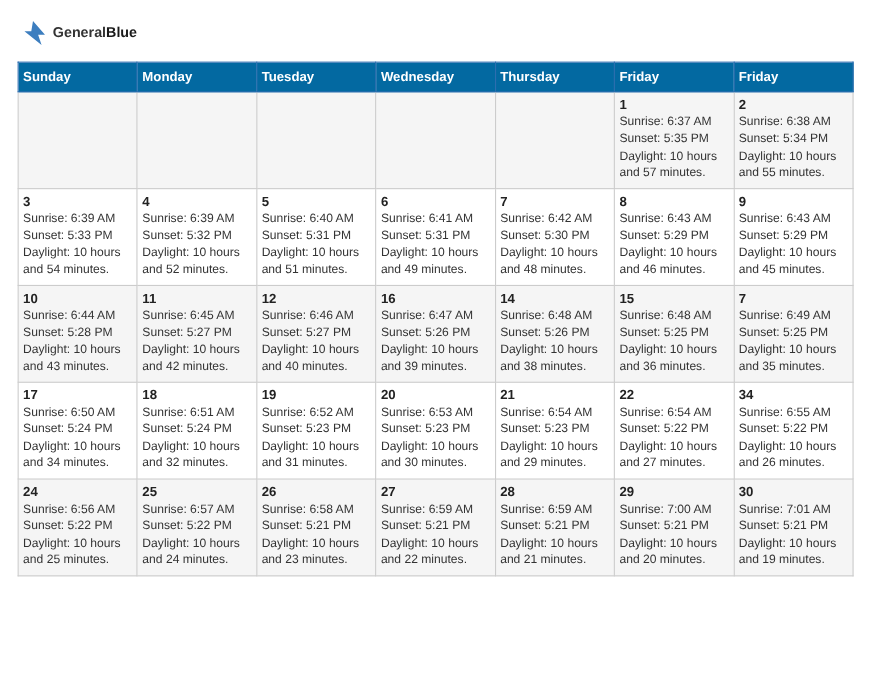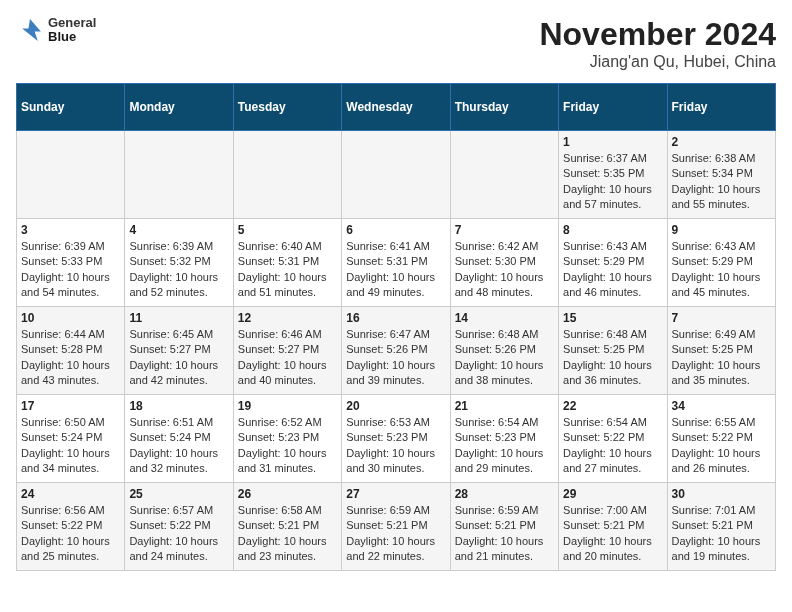--- a/index.html
+++ b/index.html
@@ -16,25 +16,26 @@
       align-items: flex-start;
       margin-bottom: 12px;
     }
     .logo {
       display: flex;
       align-items: center;
       gap: 4px;
     }
     .logo-text {
       display: flex;
-      flex-direction: column;
+      flex-direction: row;
       font-size: 13px;
       font-weight: bold;
       color: #1a1a1a;
       line-height: 1.1;
+      align-items: center;
     }
     .logo-text span:first-child { color: #333; }
     .logo-icon {
       width: 28px;
       height: 28px;
     }
     .title-block {
       text-align: right;
     }
     .month-title {
@@ -45,25 +46,25 @@
     .location {
       font-size: 16px;
       color: #444;
     }
     table {
       width: 100%;
       border-collapse: collapse;
       table-layout: fixed;
     }
     thead th {
-      background: #0c4a6e;
+      background: #0369a1;
       color: white;
       font-size: 12px;
       font-weight: bold;
-      padding: 16px 4px;
+      padding: 6px 4px;
       text-align: left;
       border: 1px solid #2d6eaf;
     }
     tbody td {
       border: 1px solid #ccc;
       vertical-align: top;
       padding: 4px;
       font-size: 10px;
       color: #222;
       height: 88px;
@@ -93,24 +94,20 @@
 <div class="header">
   <div class="logo">
     <svg class="logo-icon" viewBox="0 0 36 36">
       <polygon points="18,4 32,20 24,20 28,32 8,16 16,16" fill="#3d7ebf"></polygon>
     </svg>
     <div class="logo-text">
       <span>General</span>
       <span>Blue</span>
     </div>
   </div>
-  <div class="title-block">
-    <div class="month-title">November 2024</div>
-    <div class="location">Jiang'an Qu, Hubei, China</div>
-  </div>
 </div>
 
 <table>
   <thead>
     <tr>
     <th>Sunday</th>
         <th>Monday</th>
         <th>Tuesday</th>
         <th>Wednesday</th>
         <th>Thursday</th>

